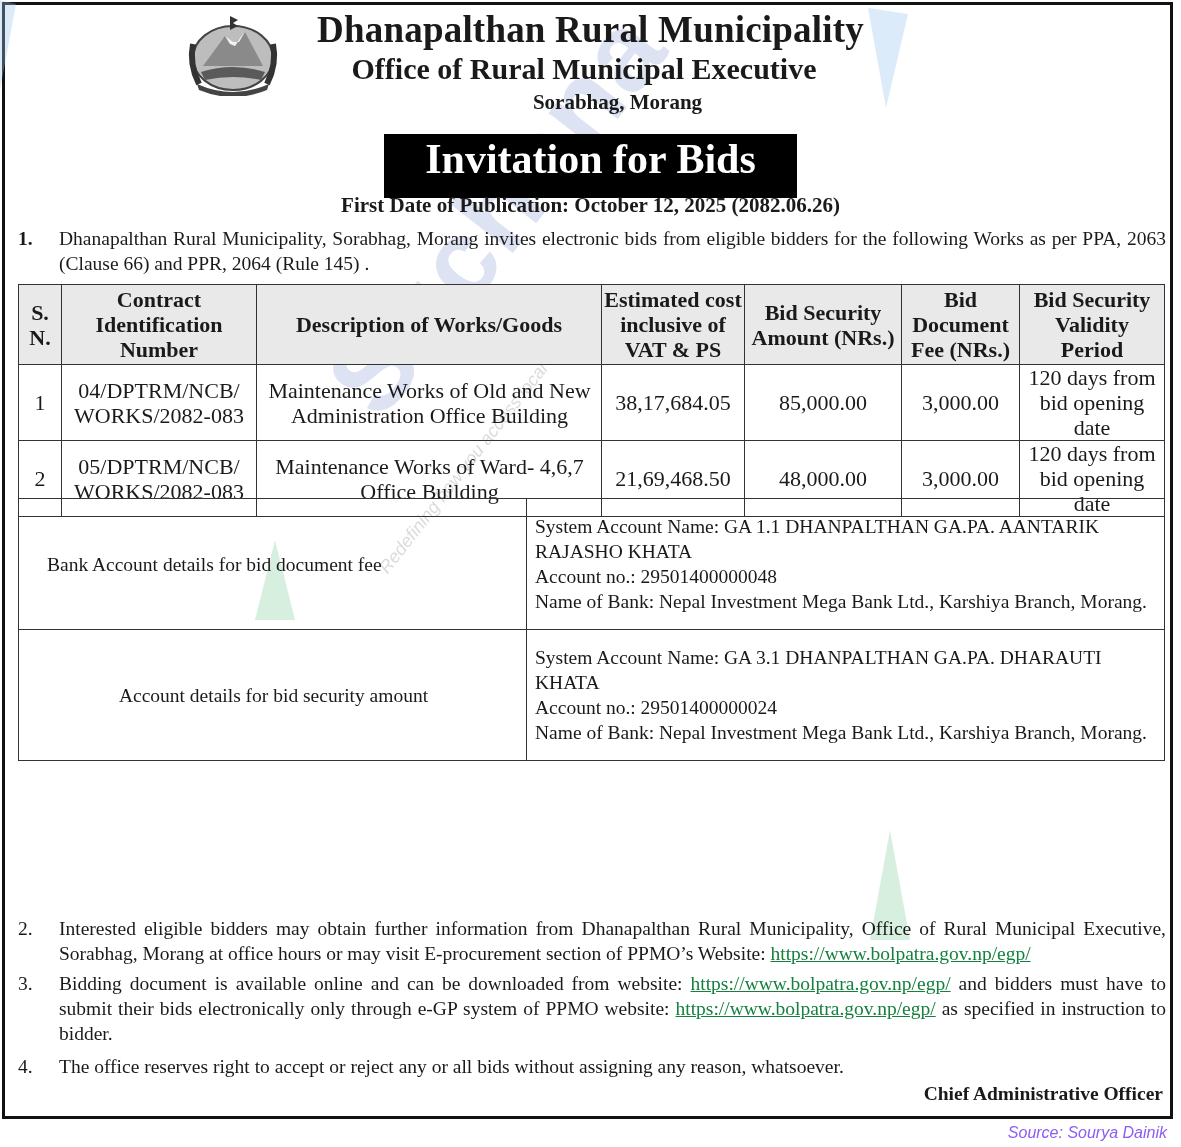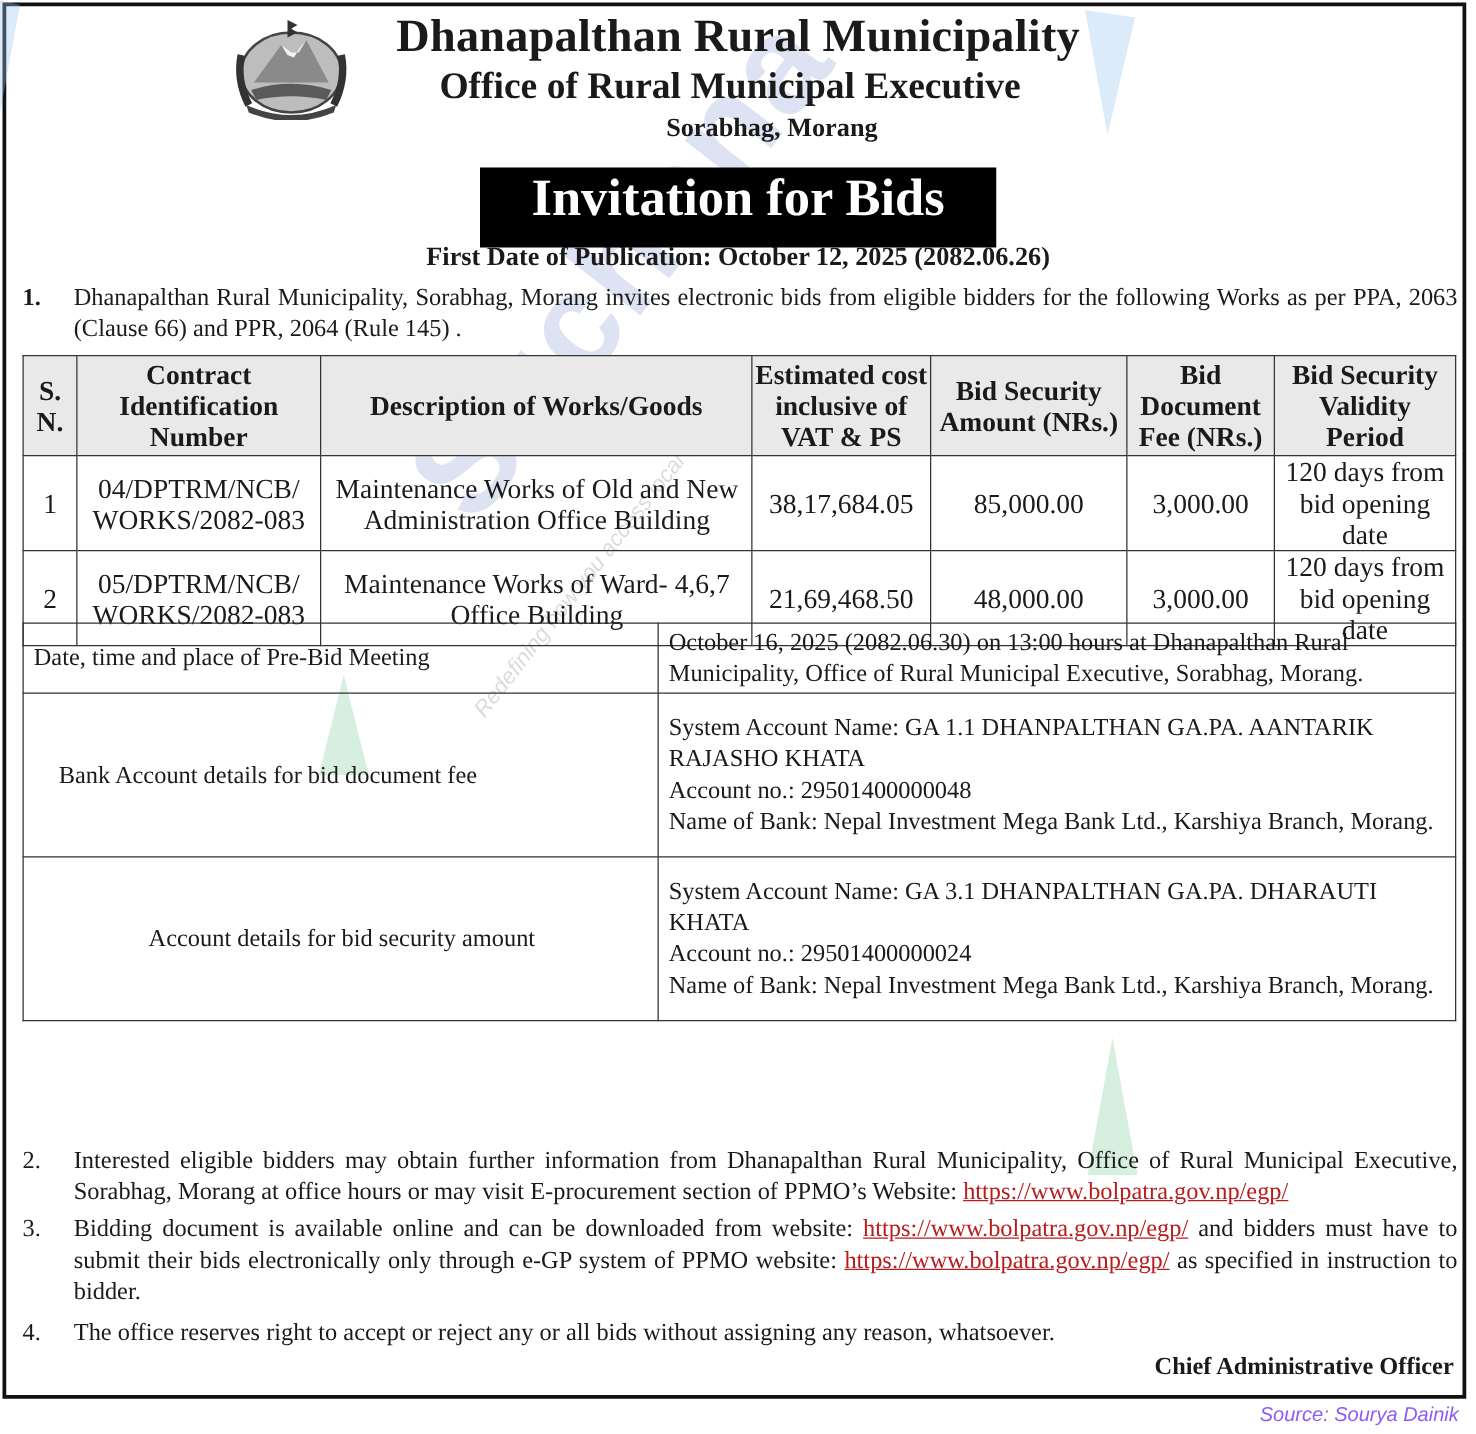--- a/index.html
+++ b/index.html
@@ -25,21 +25,21 @@
         font-size: 21px; font-weight: bold; padding-left: 27px; }
   .title-box { position: absolute; left: 384px; top: 134px; width: 413px; height: 64px;
                background: #000; color: #fff; font-size: 42px; font-weight: bold;
                text-align: center; line-height: 50px; }
   .pubdate { position: absolute; left: 0; width: 1181px; text-align: center; top: 193px;
              font-size: 21px; font-weight: bold; }
   .para { position: absolute; left: 18px; width: 1148px; font-size: 19.5px; line-height: 25px; }
   .para .num { position: absolute; left: 0; width: 36px; }
   .para .txt { margin-left: 41px; display: block; }
   .para.justify .txt { text-align: justify; }
-  a.link { color: #b91c1c; text-decoration: underline; }
+  a.link { color: #15803d; text-decoration: underline; }
   table { border-collapse: collapse; position: absolute; }
   table.works { left: 18px; top: 284px; width: 1147px; font-size: 22px; }
   table.works th, table.works td { border: 1.5px solid #333; text-align: center; vertical-align: middle; padding: 0 2px; line-height: 25px; }
   table.works th { background: #e9e9e9; font-weight: bold; height: 79px; }
   table.works td { height: 61px; }
   table.works td.desc { text-align: center; padding-left: 3px; }
   table.info { left: 18px; top: 498px; width: 1147px; font-size: 19.5px; }
   table.info td { border: 1.5px solid #333; vertical-align: middle; line-height: 25px; padding: 1px 8px; }
   table.info td.label { width: 471px; }
   .sig { position: absolute; right: 18px; top: 1083px; font-size: 19.5px; font-weight: bold; }
@@ -116,26 +116,20 @@
       <td>21,69,468.50</td>
       <td>48,000.00</td>
       <td>3,000.00</td>
       <td>120 days from bid opening date</td>
     </tr>
   </tbody>
 </table>
 
 <table class="info">
   <tbody>
-      <tr style="height:56px;">
-    <td class="label">Date, time and place of  Pre-Bid Meeting</td>
-    <td>
-          <div>October 16, 2025 (2082.06.30) on 13:00 hours at Dhanapalthan Rural Municipality, Office of Rural Municipal Executive, Sorabhag, Morang.</div>
-        </td>
-  </tr>
   <tr style="height:131px;">
     <td class="label" style="padding-left:28px;margin-top:20px;">Bank Account details for bid document fee</td>
     <td>
       <div>System Account Name: GA 1.1 DHANPALTHAN GA.PA. AANTARIK RAJASHO KHATA</div>
       <div>Account no.: 29501400000048</div>
       <div>Name of Bank: Nepal Investment Mega Bank Ltd., Karshiya Branch, Morang.</div>
     </td>
   </tr>
   <tr style="height:131px;">
     <td class="label" style="padding-left:10px;text-align:center;">Account details for bid security amount</td>

